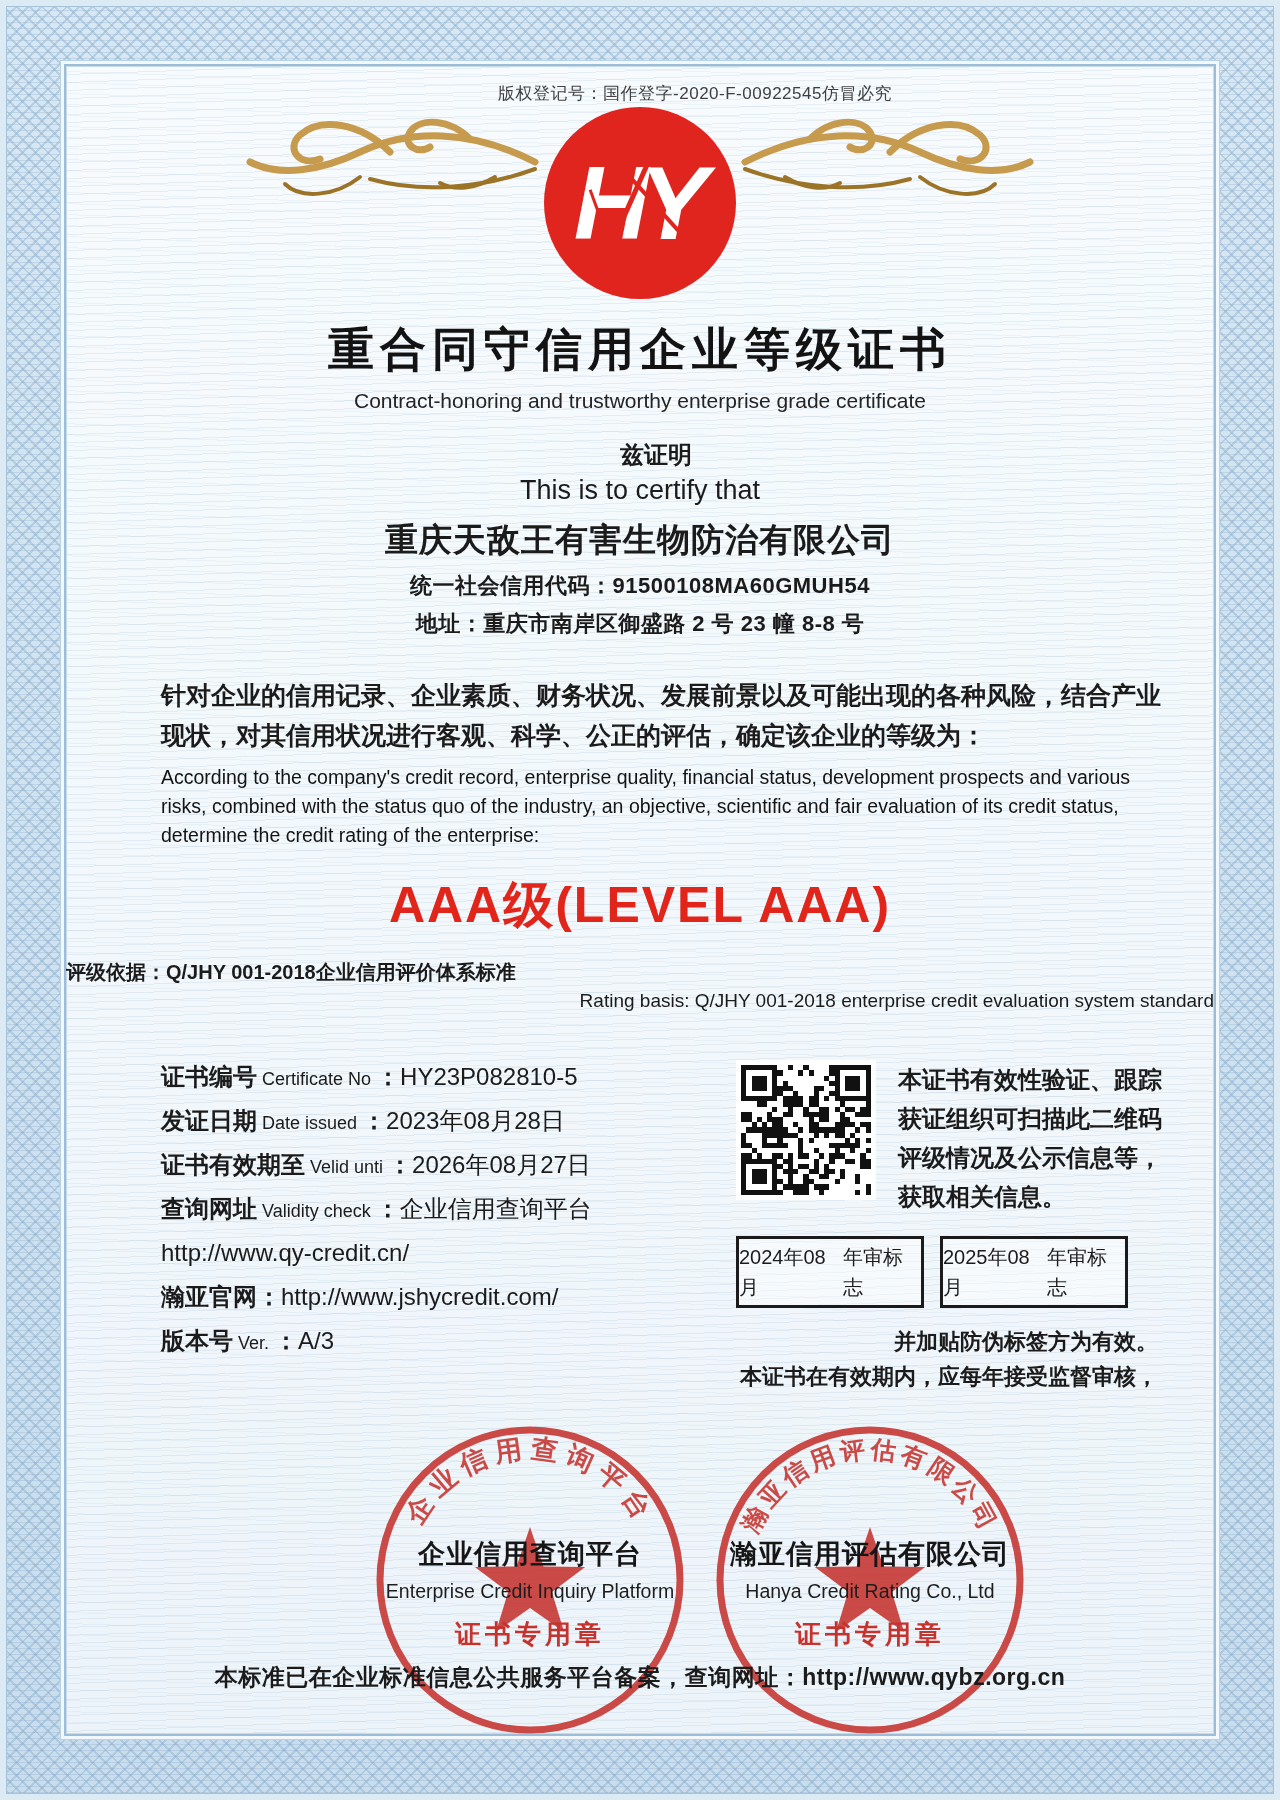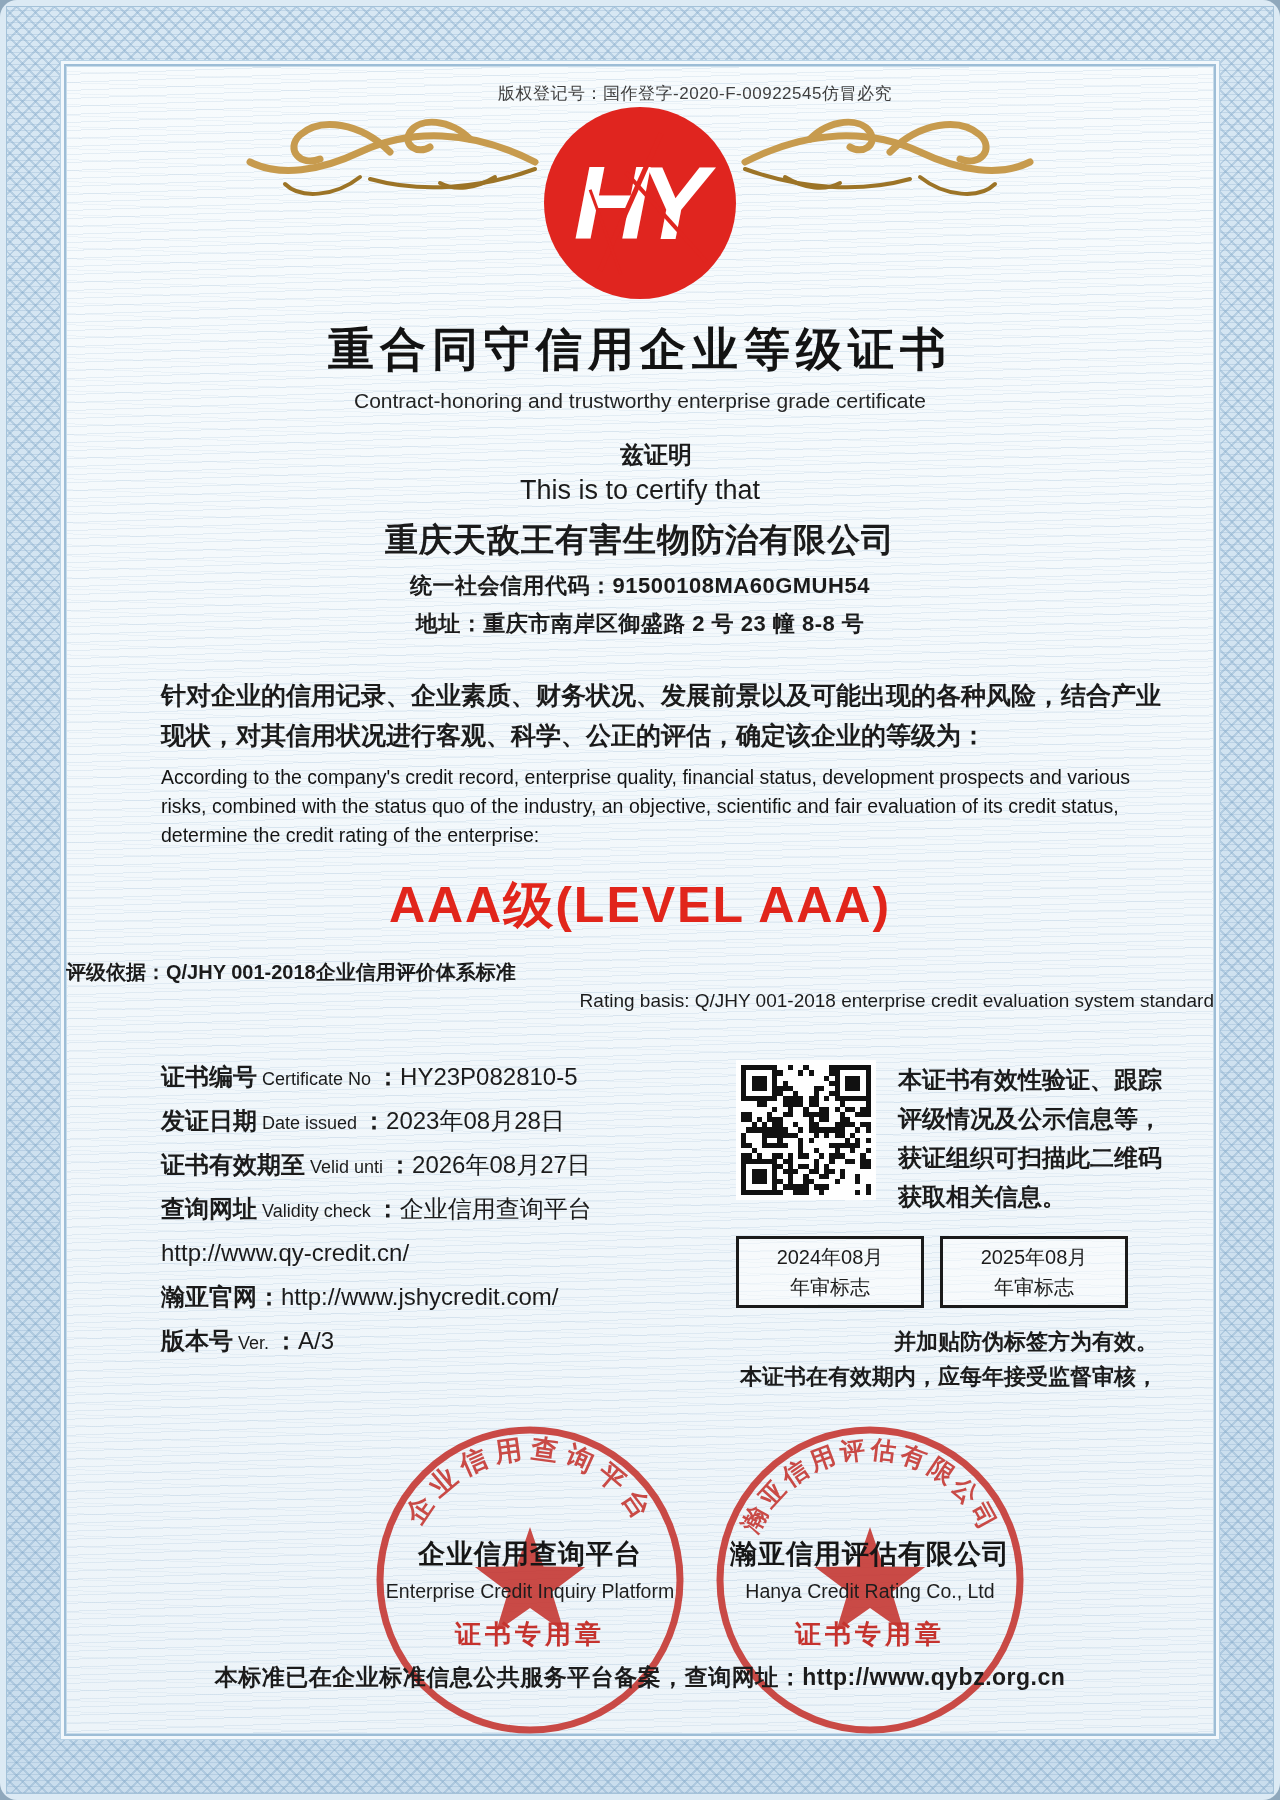--- a/index.html
+++ b/index.html
@@ -1,17 +1,17 @@
 <!DOCTYPE html>
 <html><head>
 <meta charset="utf-8">
 <style>
   html,body{margin:0;padding:0;}
   body{font-family:"Liberation Sans","DejaVu Sans",sans-serif;background:#8fa8bc;}
-  .page{position:relative;width:1280px;height:1800px;margin:0 auto;background:#dceaf4;overflow:hidden;border-radius:17px;}
+  .page{position:relative;width:1280px;height:1800px;margin:0 auto;background:#dceaf4;overflow:hidden;}
   
   .frame{position:absolute;inset:6px;
     background:
       repeating-linear-gradient(45deg, rgba(130,168,200,.38) 0 2px, transparent 2px 9px),
       repeating-linear-gradient(-45deg, rgba(130,168,200,.38) 0 2px, transparent 2px 9px),
       repeating-linear-gradient(0deg, rgba(110,150,190,.22) 0 1px, transparent 1px 6px),
       linear-gradient(#d7e7f3,#c9dded);
     border:1px solid #a4c2d9;}
   .inner{position:absolute;inset:64px;border:2px solid #9dbdd6;
     box-shadow:0 0 0 3px #f2f8fc,0 0 0 4px #b9d3e6, inset 0 0 0 1px #c6dbea;
@@ -57,21 +57,21 @@
   .d-line{margin-bottom:7px;line-height:34px;white-space:nowrap;}
   .d-line .zh{font-size:24px;font-weight:700;}
   .d-line .en{font-size:18px;font-weight:400;margin:0 5px;}
   .d-line .val{font-size:24px;font-weight:500;}
   .right-col{flex:1;}
   .qr-row{display:flex;}
   .qr-grid{flex:0 0 140px;width:140px;height:140px;background:#fff;}
   .qr-grid svg{display:block;width:140px;height:140px;}
   .qr-note{margin-left:22px;font-size:24px;font-weight:600;line-height:39px;white-space:nowrap;}
   .review-boxes{display:flex;gap:16px;margin-top:20px;}
-  .review-box{width:182px;height:66px;border:3px solid #1b1b1b;display:flex;flex-direction:column;
+  .review-box{width:182px;height:66px;border:3px solid #1b1b1b;display:flex;
     align-items:center;justify-content:center;font-size:20px;line-height:30px;font-weight:500;
     background:rgba(255,255,255,.45);}
   .review-note{margin-top:16px;text-align:right;font-size:22px;font-weight:600;line-height:35px;padding-right:4px;}
 
   .seal-row{display:flex;justify-content:center;gap:20px;margin-top:24px;padding-left:120px;}
   .seal-col{position:relative;width:320px;min-height:320px;text-align:center;padding-top:118px;}
   .seal-svg{position:absolute;left:50%;top:-8px;transform:translateX(-50%);width:330px;height:330px;pointer-events:none;}
   .seal-org-zh{font-size:27px;font-weight:700;letter-spacing:1px;color:#161616;position:relative;}
   .seal-org-en{margin-top:8px;font-size:19.5px;color:#1d1d1d;position:relative;}
   .seal-stamp-text{margin-top:14px;font-size:26px;font-weight:700;letter-spacing:4px;color:#c5332e;position:relative;}
@@ -478,22 +478,22 @@
                   <rect x="10" y="24" width="1" height="1"></rect>
                   <rect x="11" y="24" width="1" height="1"></rect>
                   <rect x="12" y="24" width="1" height="1"></rect>
                   <rect x="15" y="24" width="1" height="1"></rect>
                   <rect x="22" y="24" width="1" height="1"></rect>
                   <rect x="24" y="24" width="1" height="1"></rect>
                 </svg>
               </div>
             <div class="qr-note">
               <div>本证书有效性验证、跟踪</div>
+              <div>获证组织可扫描此二维码</div>
               <div>评级情况及公示信息等，</div>
-              <div>获证组织可扫描此二维码</div>
               <div>获取相关信息。</div>
             </div>
           </div>
           <div class="review-boxes">
             <div class="review-box">
               <div>2024年08月</div>
               <div>年审标志</div>
             </div>
             <div class="review-box">
               <div>2025年08月</div>

